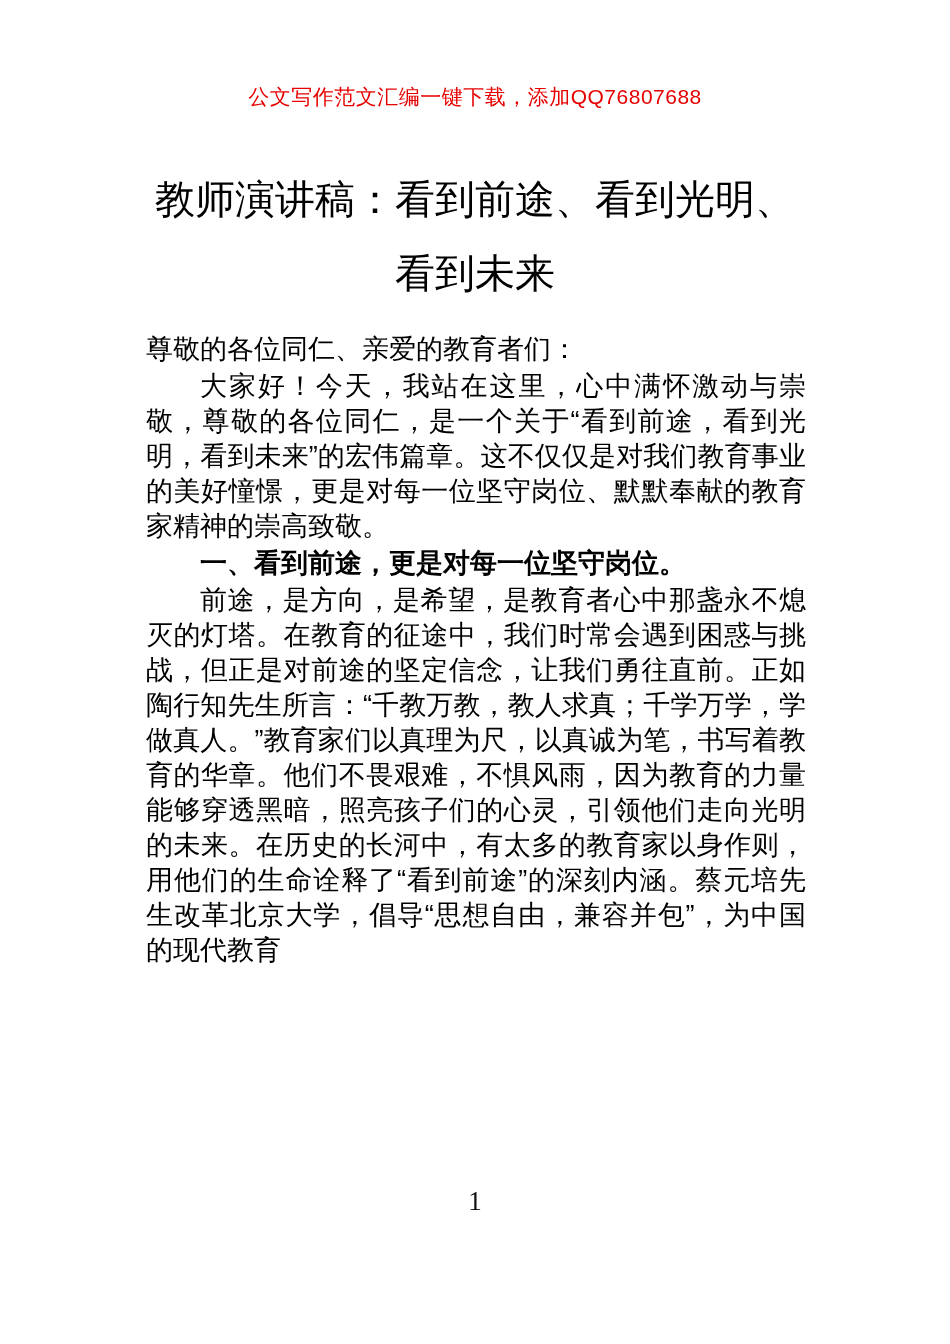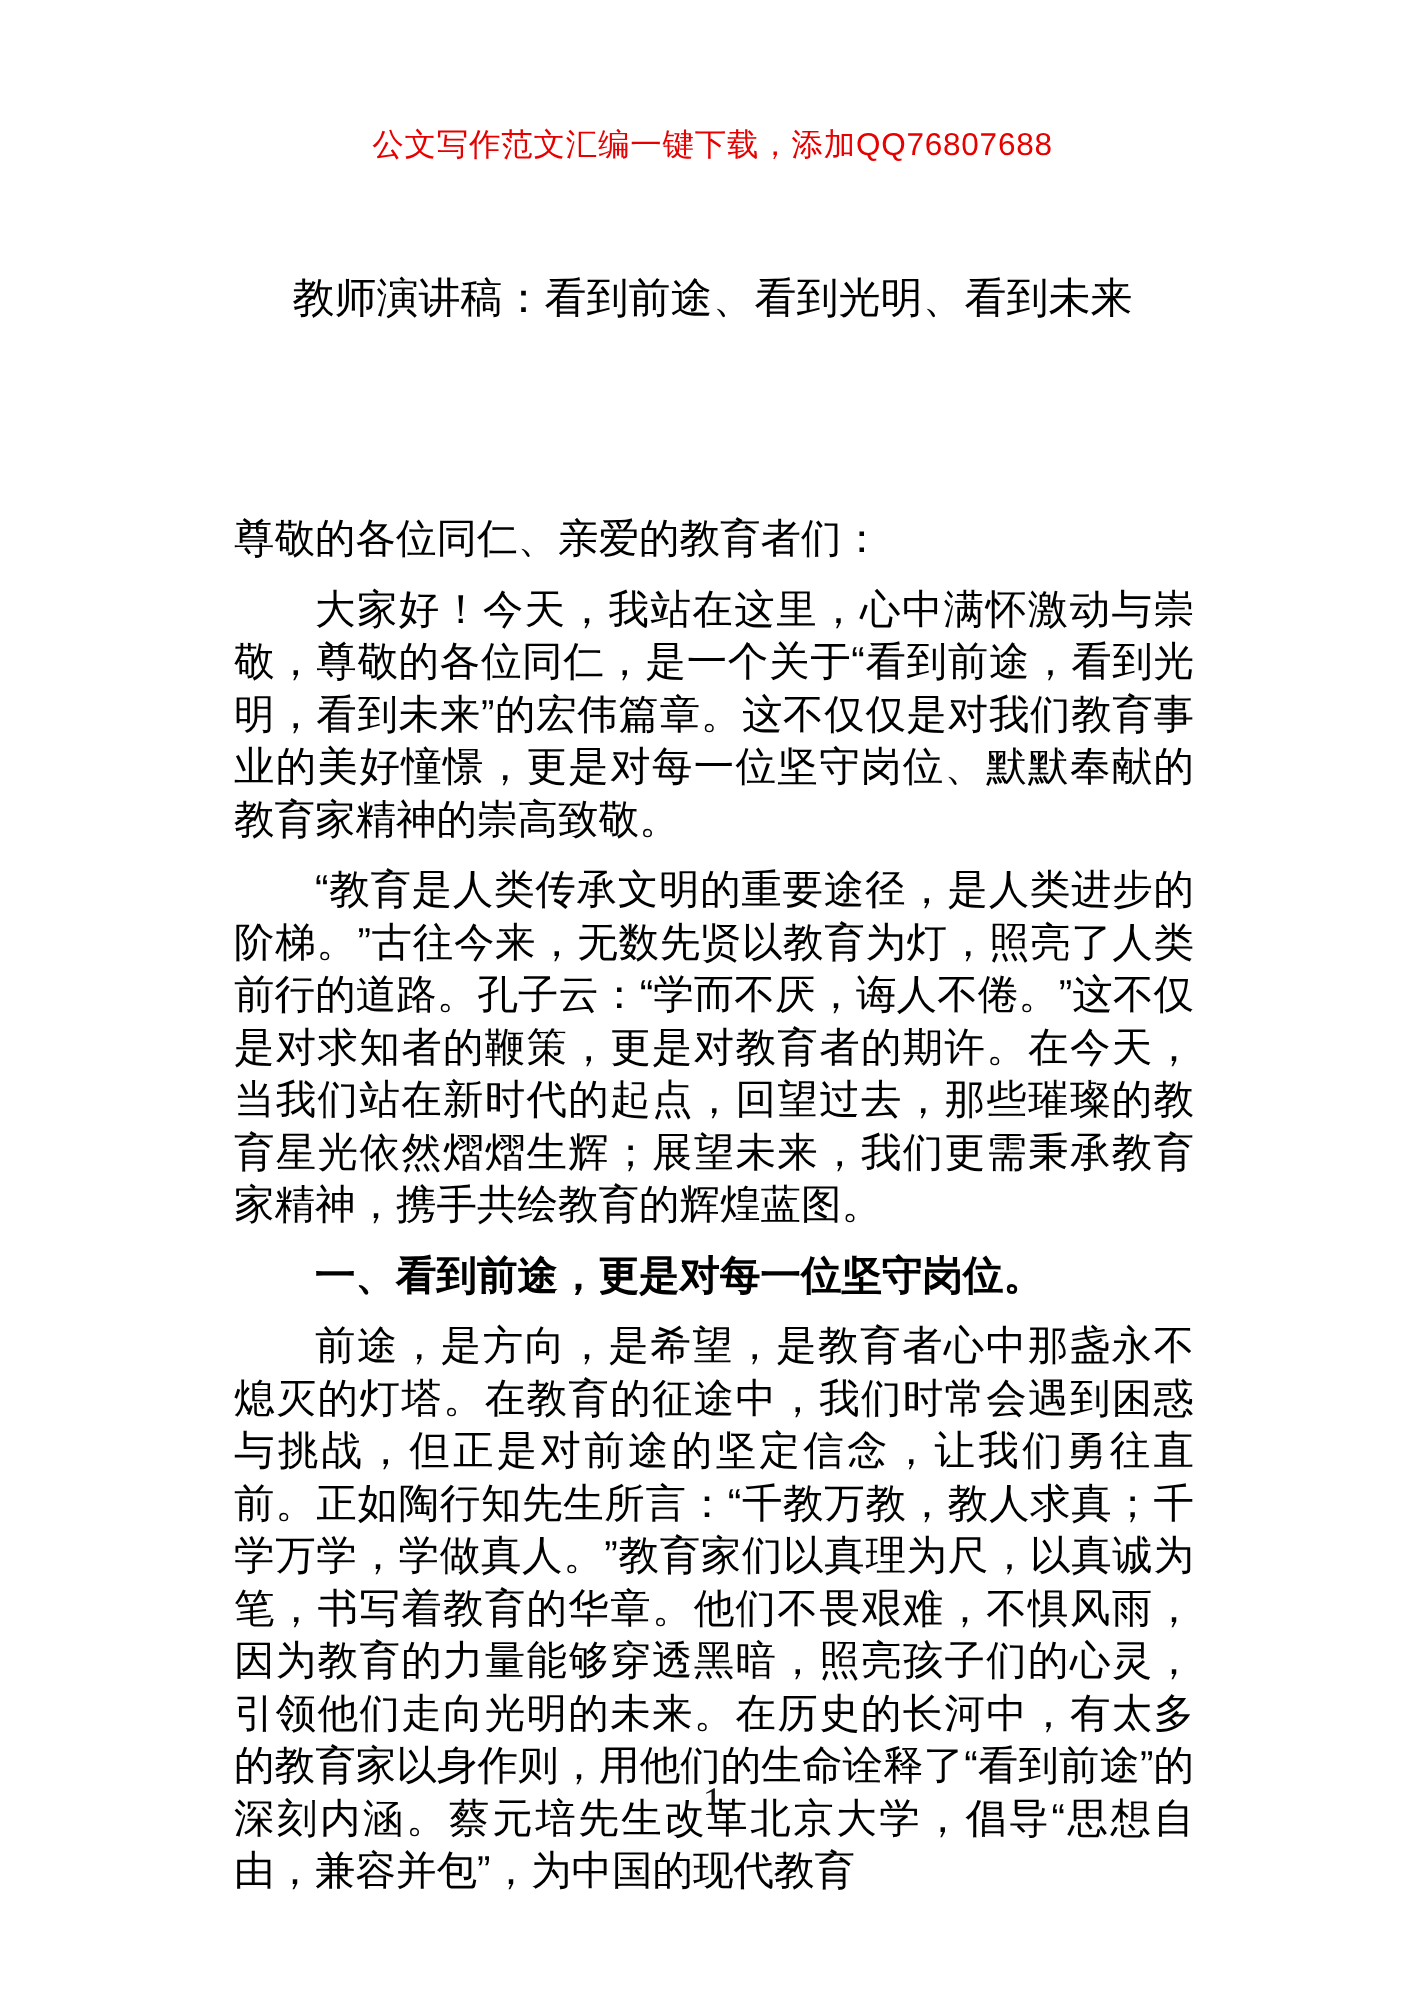--- a/index.html
+++ b/index.html
@@ -26,38 +26,38 @@
     line-height: 26px;
     color: #e60000;
     letter-spacing: 0.5px;
   }
   .doc-title {
     position: absolute;
     top: 162px;
     left: 144px;
     width: 662px;
     text-align: center;
-    font-size: 28px;
+    font-size: 40px;
     line-height: 74px;
     font-weight: 400;
     color: #000000;
   }
   .doc-body {
     position: absolute;
     top: 330px;
     left: 144px;
     width: 664px;
     font-size: 27px;
     line-height: 35px;
     text-align: justify;
     text-justify: inter-ideograph;
     color: #000000;
   }
   .doc-body p {
-    margin: 12px;
+    margin: 2px;
     padding: 0;
   }
   .doc-body p.indent {
     text-indent: 2em;
   }
   .doc-body p.bold {
     font-weight: 700;
   }
   .page-number {
     position: absolute;
@@ -75,20 +75,19 @@
 
 <div class="page" style="background: rgb(255, 255, 255);">
 
   <div class="notice" style="color: rgb(230, 0, 0);">公文写作范文汇编一键下载，添加QQ76807688</div>
 
   <div class="doc-title">教师演讲稿：看到前途、看到光明、看到未来</div>
 
   <div class="doc-body">
       <p>尊敬的各位同仁、亲爱的教育者们：</p>
       <p class="indent">大家好！今天，我站在这里，心中满怀激动与崇敬，尊敬的各位同仁，是一个关于“看到前途，看到光明，看到未来”的宏伟篇章。这不仅仅是对我们教育事业的美好憧憬，更是对每一位坚守岗位、默默奉献的教育家精神的崇高致敬。</p>
-      <p class="indent">“教育是人类传承文明的重要途径，是人类进步的阶梯。”古往今来，无数先贤以教育为灯，照亮了人类前行的道路。孔子云：“学而不厌，诲人不倦。”这不仅是对求知者的鞭策，更是对教育者的期许。在今天，当我们站在新时代的起点，回望过去，那些璀璨的教育星光依然熠熠生辉；展望未来，我们更需秉承教育家精神，携手共绘教育的辉煌蓝图。</p>
       <p class="indent bold">一、看到前途，更是对每一位坚守岗位。</p>
       <p class="indent">前途，是方向，是希望，是教育者心中那盏永不熄灭的灯塔。在教育的征途中，我们时常会遇到困惑与挑战，但正是对前途的坚定信念，让我们勇往直前。正如陶行知先生所言：“千教万教，教人求真；千学万学，学做真人。”教育家们以真理为尺，以真诚为笔，书写着教育的华章。他们不畏艰难，不惧风雨，因为教育的力量能够穿透黑暗，照亮孩子们的心灵，引领他们走向光明的未来。在历史的长河中，有太多的教育家以身作则，用他们的生命诠释了“看到前途”的深刻内涵。蔡元培先生改革北京大学，倡导“思想自由，兼容并包”，为中国的现代教育</p>
     </div>
 
   <div class="page-number">1</div>
 
 </div>
 
 </body></html>

